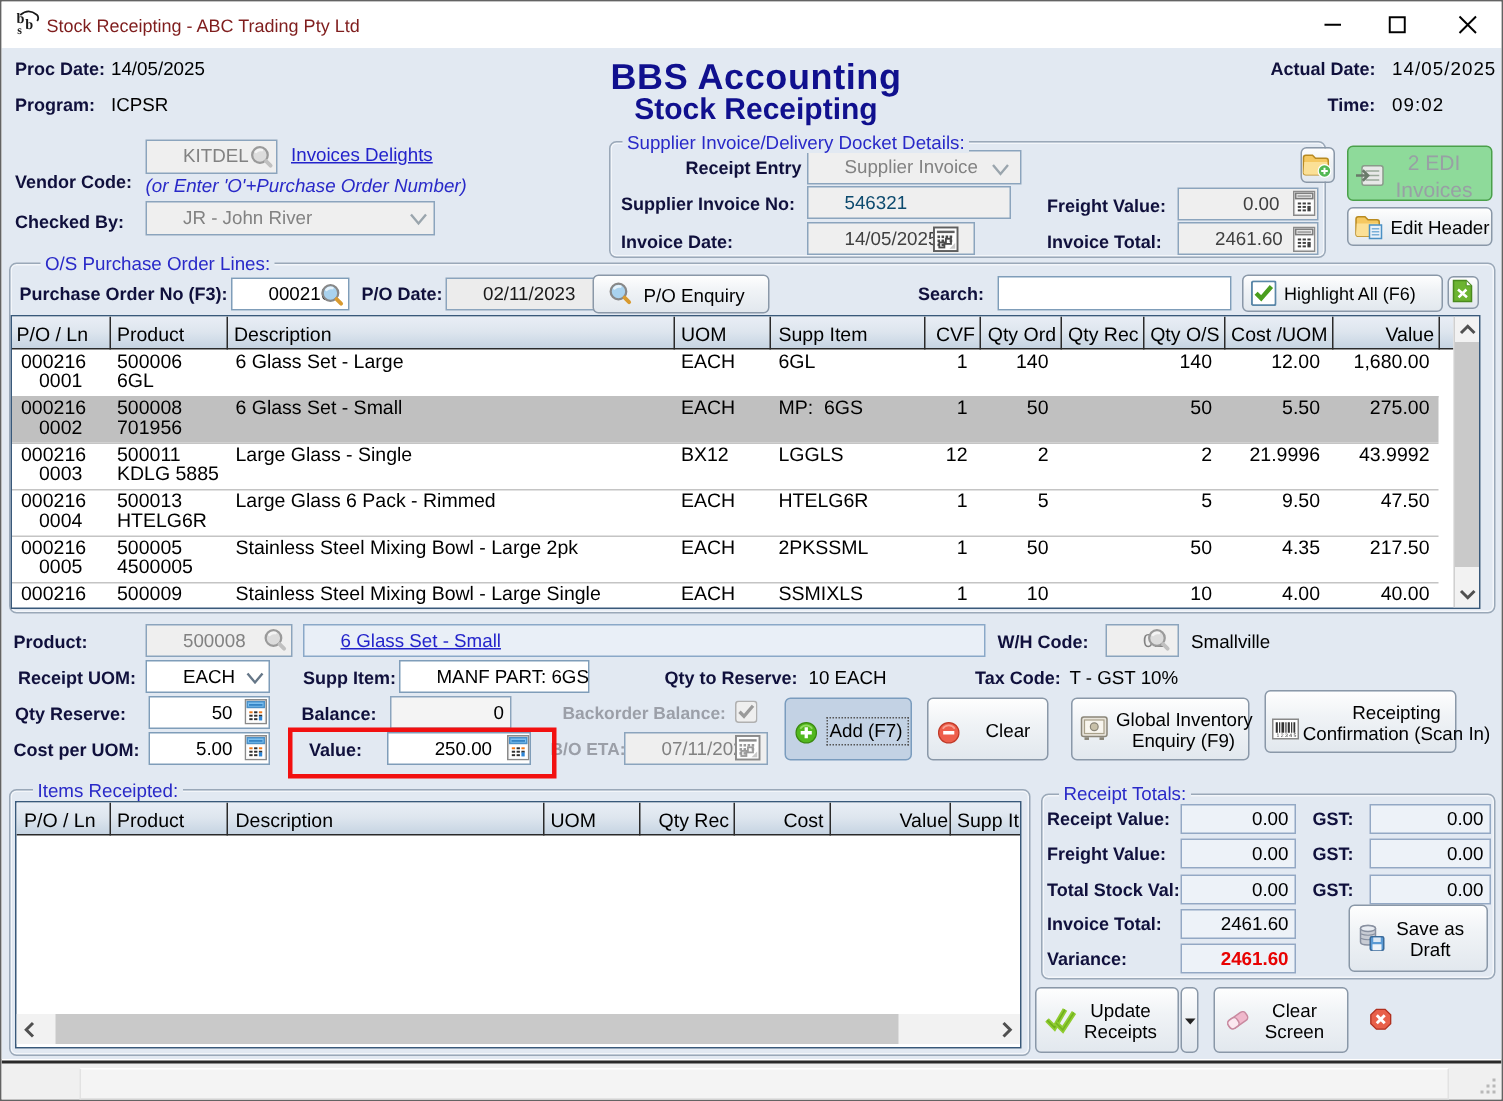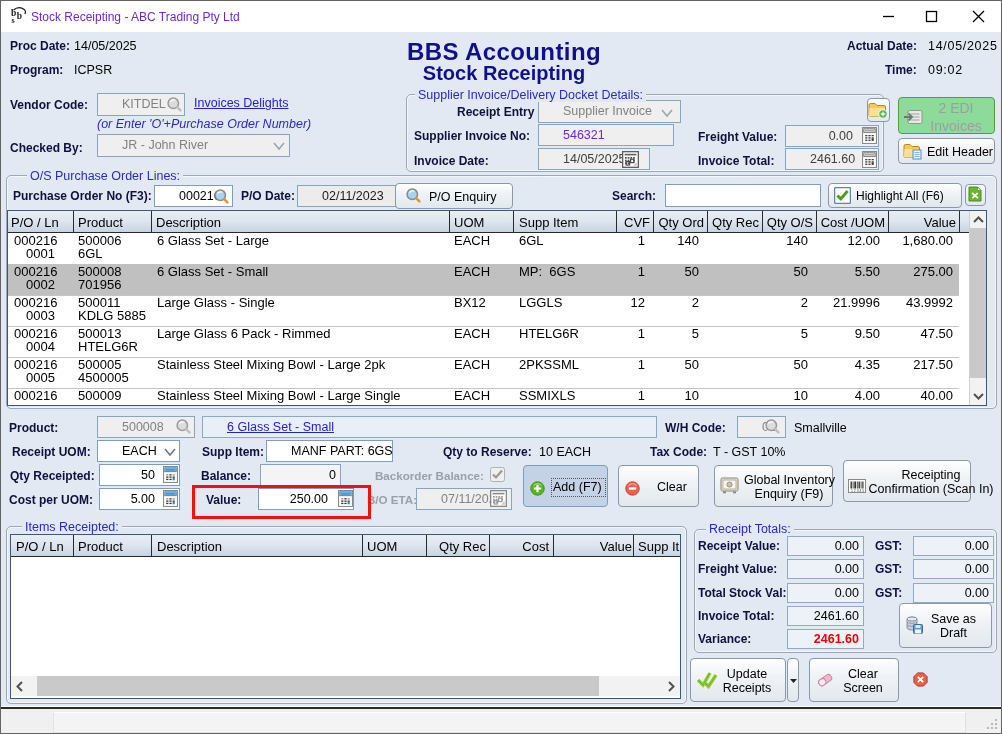--- a/index.html
+++ b/index.html
@@ -1,17 +1,17 @@
 <!DOCTYPE html>
 <html><head><meta charset="utf-8"><style>
 html,body{margin:0;padding:0;}
 *{box-sizing:border-box;}
 #win{position:relative;width:1002px;height:734px;font-family:"Liberation Sans",sans-serif;background:#fff;border:1px solid #636363;overflow:hidden;}
 #titlebar{position:absolute;left:0;top:0;width:1000px;height:31px;background:#fff;}
-#title-text{position:absolute;left:30px;top:9px;font-size:12px;color:#6d28d9;white-space:pre;}
+#title-text{position:absolute;left:30px;top:9px;font-size:12px;color:#7f1d1d;white-space:pre;}
 #content{position:absolute;left:0;top:31px;width:1000px;height:674px;background:#e2e9f2;}
 #statusbar{position:absolute;left:0;top:706px;width:1000px;height:26px;background:#f0f0f0;border-top:2px solid #2a2a2a;}
 .lbl{position:absolute;font-size:12px;font-weight:bold;color:#10103c;white-space:pre;z-index:2;}
 .val{position:absolute;font-size:12.5px;color:#000;white-space:pre;z-index:2;}
 .glbl{position:absolute;font-size:12.5px;color:#2929c8;white-space:pre;background:#e2e9f2;padding:0 3px;z-index:3;}
 .gbox{position:absolute;border:1px solid #9aa8b8;border-radius:5px;box-shadow:inset 0 0 0 1px rgba(255,255,255,0.6);}
 .fld,.fld-dis{position:absolute;font-size:12.5px;z-index:2;padding-left:19px;}
 .fld{border:1px solid #7f9db9;background:#fff;color:#000;}
 .fld-dis{border:1px solid #8ba4bd;background:#efefef;color:#828282;}
 .fi{padding:3px 4px 0 5px;white-space:pre;}
@@ -51,21 +51,21 @@
 <div class="val" style="left:73px;top:7px;">14/05/2025</div>
 <div class="lbl" style="left:9px;top:31px;">Program:</div>
 <div class="val" style="left:73px;top:31px;">ICPSR</div>
 <div class="lbl" style="left:846px;top:7px;">Actual Date:</div>
 <div class="val" style="left:927px;top:7px;letter-spacing:0.7px;">14/05/2025</div>
 <div class="lbl" style="left:884px;top:31px;">Time:</div>
 <div class="val" style="left:927px;top:31px;letter-spacing:0.7px;">09:02</div>
 <div style="position:absolute;left:353px;top:6px;width:300px;text-align:center;font-size:24px;font-weight:bold;color:#10108e;letter-spacing:0.4px;">BBS Accounting</div>
 <div style="position:absolute;left:353px;top:30px;width:300px;text-align:center;font-size:20px;font-weight:bold;color:#10108e;">Stock Receipting</div>
 
-<div class="lbl" style="left:9px;top:66px;">Vendor Code:</div>
+<div class="lbl" style="left:9px;top:82px;">Vendor Code:</div>
 <div class="fld-dis" style="left:96px;top:61px;width:88px;height:23px;">
         <div class="fi">KITDEL</div>
       </div>
 
 <svg style="position:absolute;left:165px;top:64px;z-index:5" width="17" height="17" viewBox="0 0 17 17" opacity="1">
 <circle cx="7.3" cy="7.3" r="5.2" fill="#dcdcdc" stroke="#9a9a9a" stroke-width="1.5"></circle>
 <path d="M4.6 5.2 Q6.2 3.4 8.6 4.0" fill="none" stroke="#f4f4f4" stroke-width="1.8" stroke-linecap="round"></path>
 <path d="M11.4 11.4 L14.4 14.4" stroke="#c0c0c0" stroke-width="2.6" stroke-linecap="round"></path>
 </svg>
 
@@ -86,21 +86,21 @@
 <div class="fld-dis" style="left:537px;top:68px;width:143px;height:23px;">
         <div class="fi">Supplier Invoice</div>
       </div>
 
 <svg style="position:absolute;left:659px;top:76px;z-index:5" width="14" height="10" viewBox="0 0 14 10">
 <path d="M2 2 L7 8 L12 2" fill="none" stroke="#9aa5ad" stroke-width="1.6"></path>
       </svg>
 
 <div class="lbl" style="left:413px;top:97px;">Supplier Invoice No:</div>
 <div class="fld-dis" style="left:537px;top:92px;width:136px;height:22px;">
-        <div class="fi" style="color:#6d28d9;">546321</div>
+        <div class="fi" style="color:#0c4a6e;">546321</div>
       </div>
 <div class="lbl" style="left:413px;top:122px;">Invoice Date:</div>
 <div class="fld-dis" style="left:537px;top:116px;width:112px;height:22px;">
         <div class="fi" style="color:#404040;">14/05/2025</div>
       </div>
 
 <svg style="position:absolute;left:621px;top:119px;z-index:5" width="17" height="17" viewBox="0 0 17 17">
 <rect x="0.5" y="0.5" width="16" height="16" fill="#fdfdfd" stroke="#5f5f5f" stroke-width="1.6"></rect>
 <rect x="2.6" y="2.8" width="11.8" height="1.6" fill="#5f5f5f"></rect>
 <g fill="#4a4a4a">
@@ -387,21 +387,21 @@
       </svg>
 
 <div class="lbl" style="left:201px;top:413px;">Supp Item:</div>
 <div class="fld" style="left:265px;top:408px;width:127px;height:22px;">
         <div class="fi">MANF PART: 6GS</div>
       </div>
 <div class="lbl" style="left:442px;top:413px;">Qty to Reserve:</div>
 <div class="val" style="left:538px;top:413px;">10 EACH</div>
 <div class="lbl" style="left:649px;top:413px;">Tax Code:</div>
 <div class="val" style="left:712px;top:413px;">T - GST 10%</div>
-<div class="lbl" style="left:9px;top:437px;">Qty Receipted:</div>
+<div class="lbl" style="left:9px;top:437px;">Qty Reserve:</div>
 <div class="fld" style="left:98px;top:432px;width:81px;height:22px;">
         <div class="fi num" style="padding-right:24px;">50</div>
       </div>
 <div class="lbl" style="left:200px;top:437px;">Balance:</div>
 <div class="fld-dis" style="left:259px;top:432px;width:81px;height:22px;background:#f4f4f4;">
         <div class="fi num" style="color:#000;">0</div>
       </div>
 <div class="lbl" style="left:374px;top:437px;color:#9b9fa8;font-size:11.6px;">Backorder Balance:</div>
 <div class="lbl" style="left:8px;top:461px;">Cost per UOM:</div>
 <div class="fld" style="left:98px;top:456px;width:81px;height:22px;">

